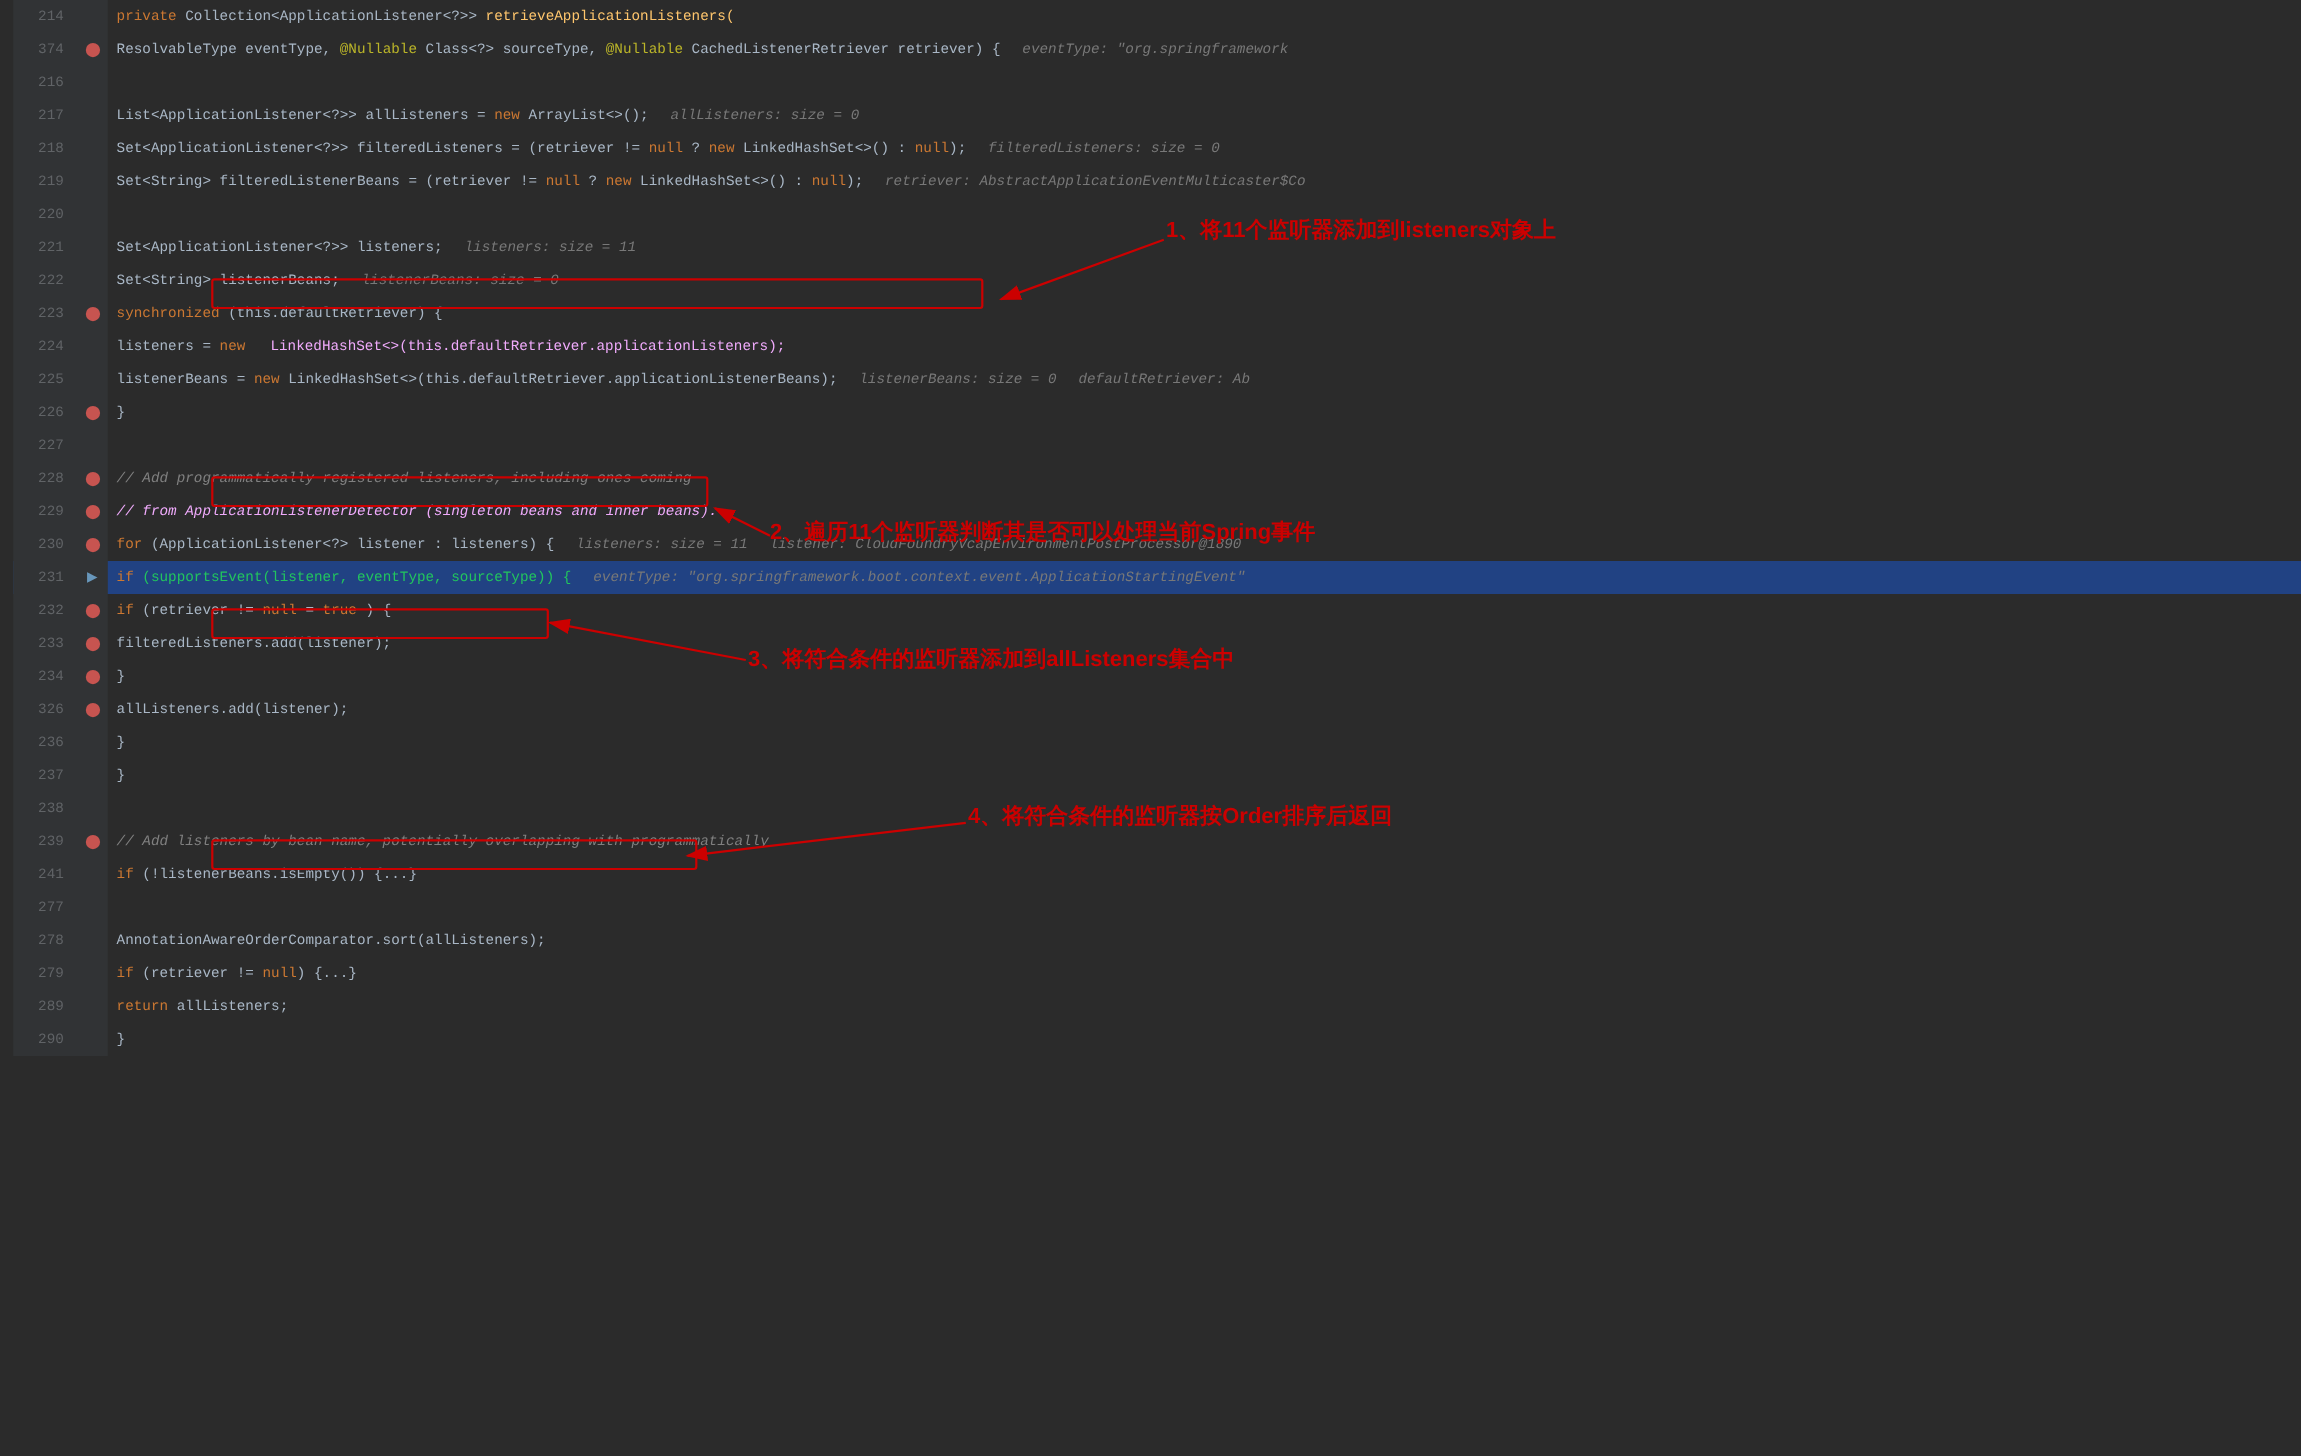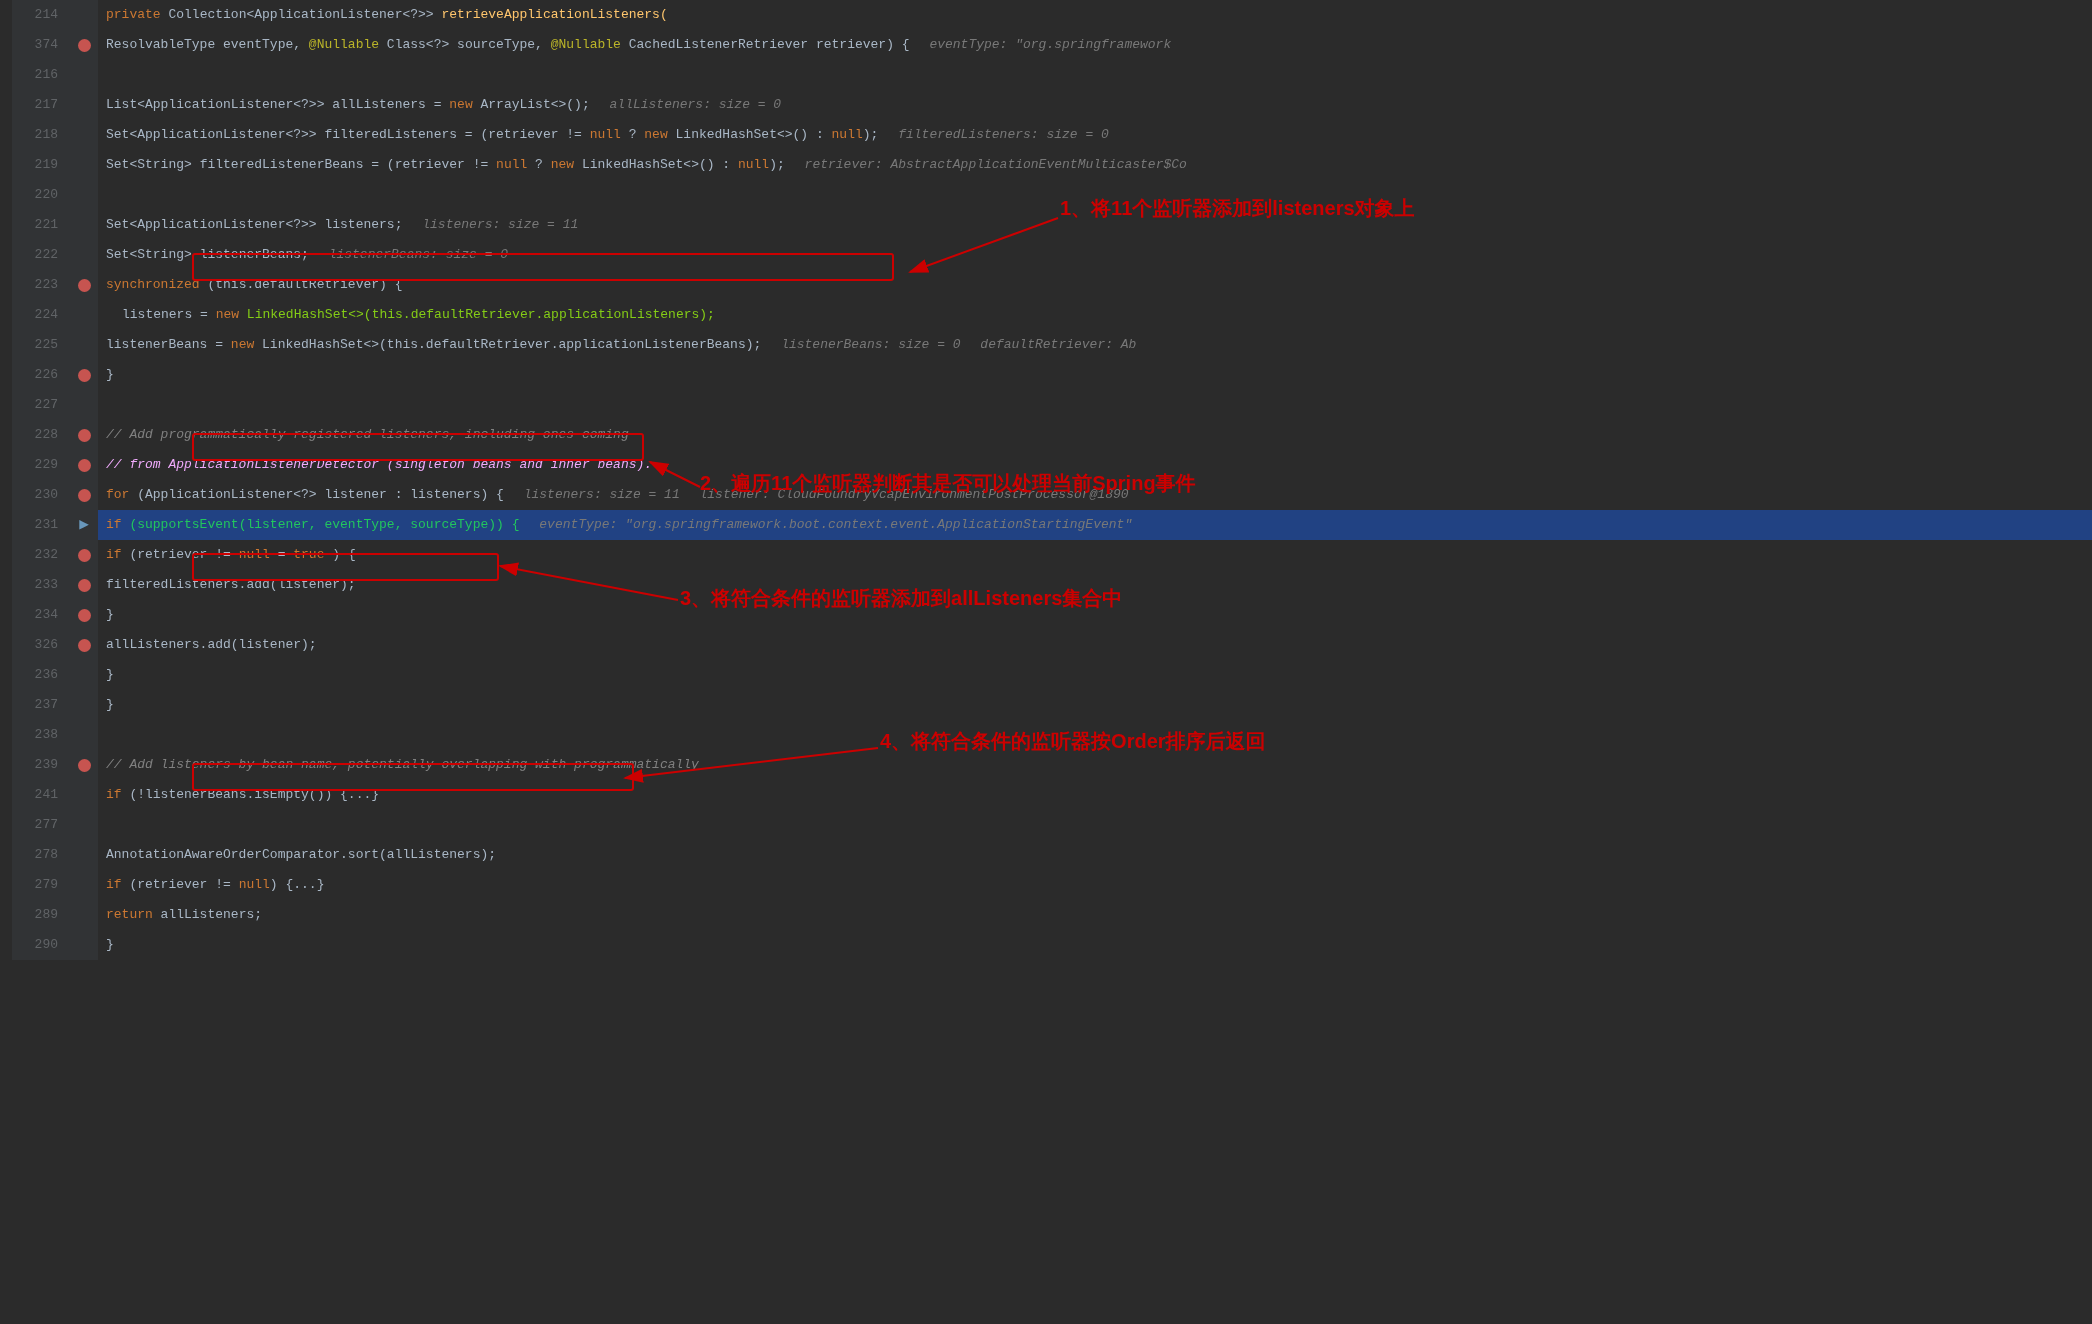--- a/index.html
+++ b/index.html
@@ -147,21 +147,21 @@
       <div class="code-line">
         <div class="ln">223</div>
         <div class="gut">
           <div class="bp-dot"></div>
         </div>
         <div class="src"><span>        </span><span style="color: rgb(204, 120, 50);">synchronized</span><span style="color: rgb(169, 183, 198);"> (this.defaultRetriever) {</span></div>
       </div>
       <div class="code-line">
         <div class="ln">224</div>
         <div class="gut"></div>
-        <div class="src"><span>            </span><span style="color: rgb(169, 183, 198); margin-left: 16px;">listeners = </span><span style="color: rgb(204, 120, 50);">new </span><span style="color: #84cc16;">LinkedHashSet&lt;&gt;(this.defaultRetriever.applicationListeners);</span></div>
+        <div class="src"><span>            </span><span style="color: rgb(169, 183, 198);">listeners = </span><span style="color: rgb(204, 120, 50);">new </span><span style="color: #f0abfc; margin-left: 15px;">LinkedHashSet&lt;&gt;(this.defaultRetriever.applicationListeners);</span></div>
       </div>
       <div class="code-line">
         <div class="ln">225</div>
         <div class="gut"></div>
         <div class="src"><span>            </span><span style="color: rgb(169, 183, 198);">listenerBeans = </span><span style="color: rgb(204, 120, 50);">new </span><span style="color: rgb(169, 183, 198);">LinkedHashSet&lt;&gt;(this.defaultRetriever.applicationListenerBeans);</span><span style="color: rgb(120, 120, 120); font-style: italic; margin-left: 12px;">  listenerBeans:  size = 0</span><span style="color: rgb(120, 120, 120); font-style: italic; margin-left: 12px;">   defaultRetriever: Ab</span></div>
       </div>
       <div class="code-line">
         <div class="ln">226</div>
         <div class="gut">
           <div class="bp-dot"></div>

